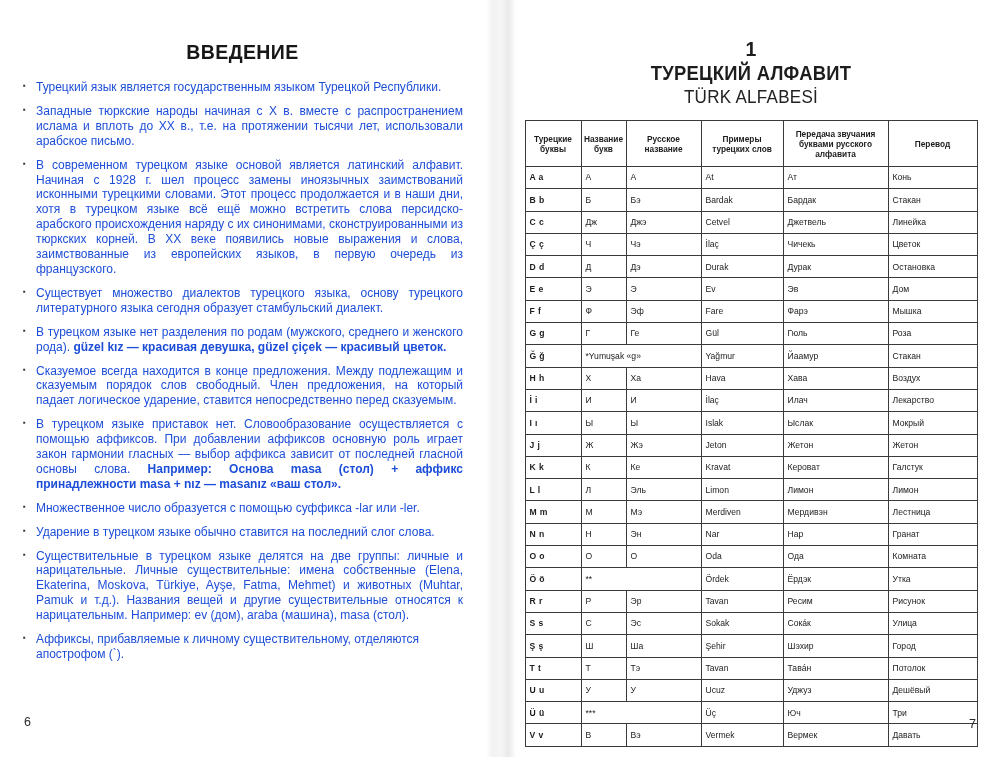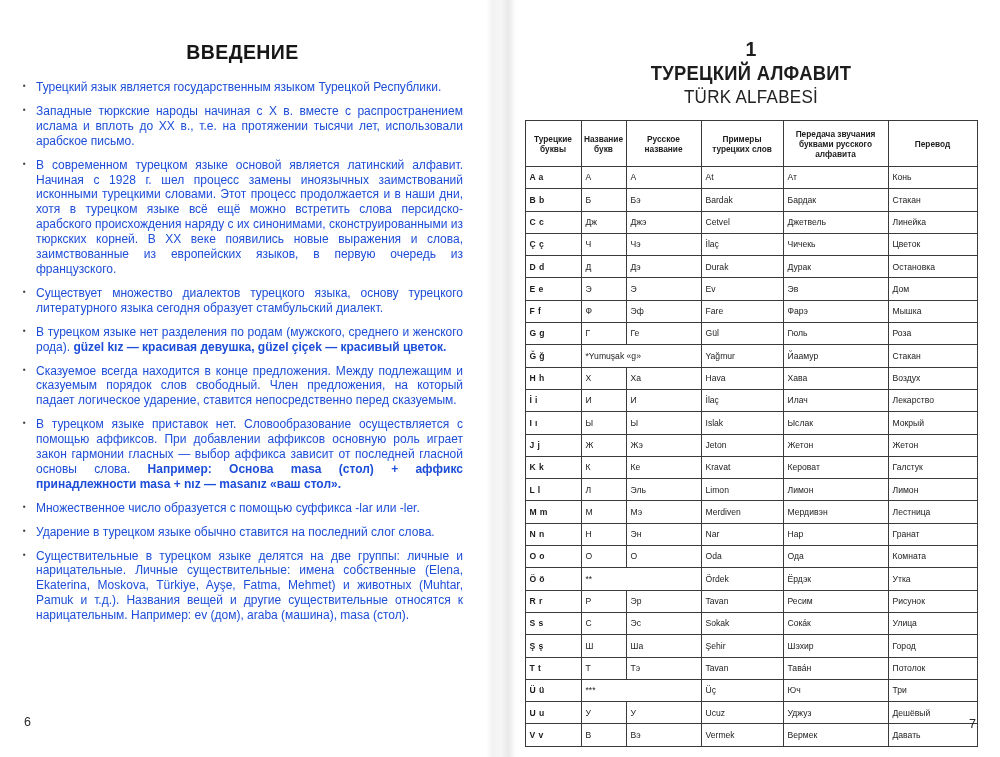--- a/index.html
+++ b/index.html
@@ -174,20 +174,21 @@
         <li class="nojust"><span>Турецкий язык является государственным языком Турецкой Республики.</span></li>
         <li><span>Западные тюркские народы начиная с X в. вместе с распространением ислама и вплоть до XX в., т.е. на протяжении тысячи лет, использовали арабское письмо.</span></li>
         <li><span>В современном турецком языке основой является латинский алфавит. Начиная с 1928 г. шел процесс замены иноязычных заимствований исконными турецкими словами. Этот процесс продолжается и в наши дни, хотя в турецком языке всё ещё можно встретить слова персидско-арабского происхождения наряду с их синонимами, сконструированными из тюркских корней. В XX веке появились новые выражения и слова, заимствованные из европейских языков, в первую очередь из французского.</span></li>
         <li><span>Существует множество диалектов турецкого языка, основу турецкого литературного языка сегодня образует стамбульский диалект.</span></li>
         <li><span>В турецком языке нет разделения по родам (мужского, среднего и женского рода). </span><span class="b">güzel kız — красивая девушка, güzel çiçek — красивый цветок.</span></li>
         <li><span>Сказуемое всегда находится в конце предложения. Между подлежащим и сказуемым порядок слов свободный. Член предложения, на который падает логическое ударение, ставится непосредственно перед сказуемым.</span></li>
         <li><span>В турецком языке приставок нет. Словообразование осуществляется с помощью аффиксов. При добавлении аффиксов основную роль играет закон гармонии гласных — выбор аффикса зависит от последней гласной основы слова. </span><span class="b">Например: Основа masa (стол) + аффикс принадлежности masa + nız — masanız «ваш стол».</span></li>
         <li class="nojust"><span>Множественное число образуется с помощью суффикса -lar или -ler.</span></li>
         <li class="nojust"><span>Ударение в турецком языке обычно ставится на последний слог слова.</span></li>
         <li><span>Существительные в турецком языке делятся на две группы: личные и нарицательные. Личные существительные: имена собственные (Elena, Ekaterina, Moskova, Türkiye, Ayşe, Fatma, Mehmet) и животных (Muhtar, Pamuk и т.д.). Названия вещей и другие существительные относятся к нарицательным. Например: ev (дом), araba (машина), masa (стол).</span></li>
+        <li class="nojust"><span>Аффиксы, прибавляемые к личному существительному, отделяются апострофом (`).</span></li>
       </ul>
     <div class="pagenum-left">6</div>
   </div>
 
   <div id="page-right">
     <div class="chapnum">1</div>
     <div class="chaptitle">ТУРЕЦКИЙ АЛФАВИТ</div>
     <div class="chaptitle-tr">TÜRK ALFABESİ</div>
 
     <table class="alphabet">
@@ -386,35 +387,35 @@
           </tr>
           <tr>
             <td class="c-letter ind">T t</td>
             <td class="pad">Т</td>
             <td class="pad">Тэ</td>
             <td class="pad">Tavan</td>
             <td class="pad">Тавáн</td>
             <td class="pad">Потолок</td>
           </tr>
           <tr>
-            <td class="c-letter">Ü ü</td>
-            <td class="pad" colspan="2">***</td>
-            <td class="pad">Üç</td>
-            <td class="pad">Юч</td>
-            <td class="pad">Три</td>
-          </tr>
-          <tr>
             <td class="c-letter">U u</td>
             <td class="pad">У</td>
             <td class="pad">У</td>
             <td class="pad">Ucuz</td>
             <td class="pad">Уджуз</td>
             <td class="pad">Дешёвый</td>
           </tr>
           <tr>
+            <td class="c-letter">Ü ü</td>
+            <td class="pad" colspan="2">***</td>
+            <td class="pad">Üç</td>
+            <td class="pad">Юч</td>
+            <td class="pad">Три</td>
+          </tr>
+          <tr>
             <td class="c-letter">V v</td>
             <td class="pad">В</td>
             <td class="pad">Вэ</td>
             <td class="pad">Vermek</td>
             <td class="pad">Вермек</td>
             <td class="pad">Давать</td>
           </tr>
         </tbody>
     </table>
 

